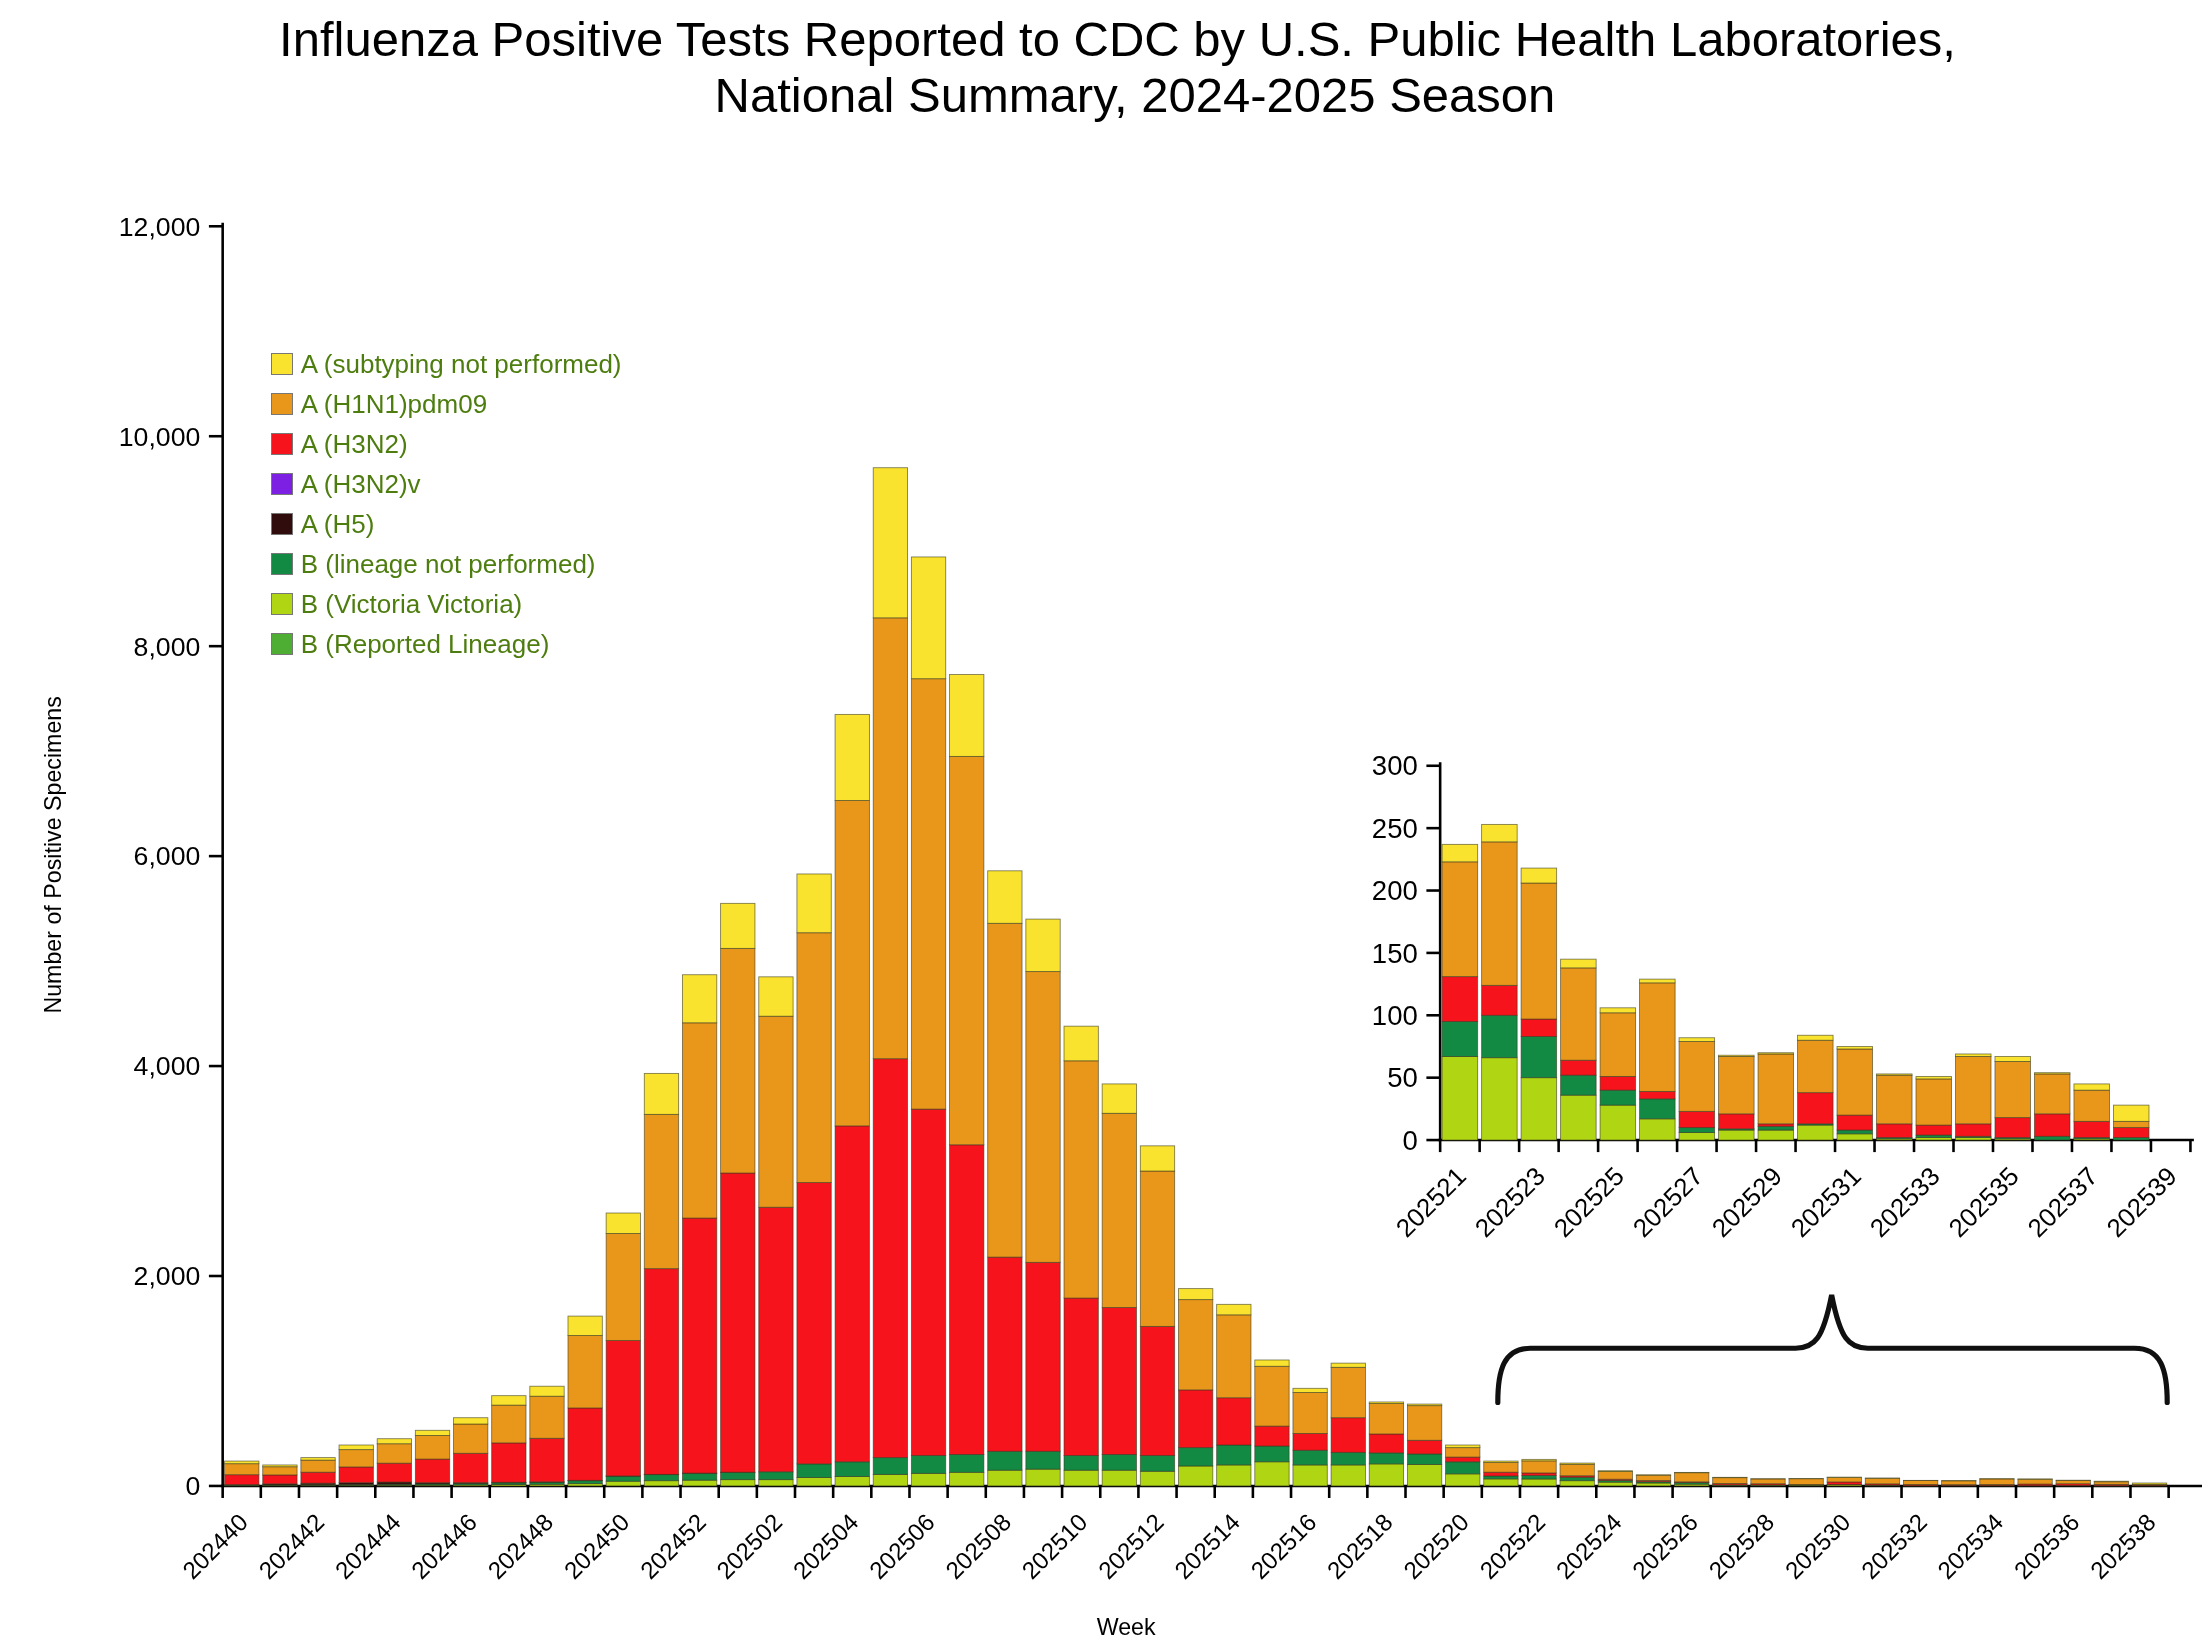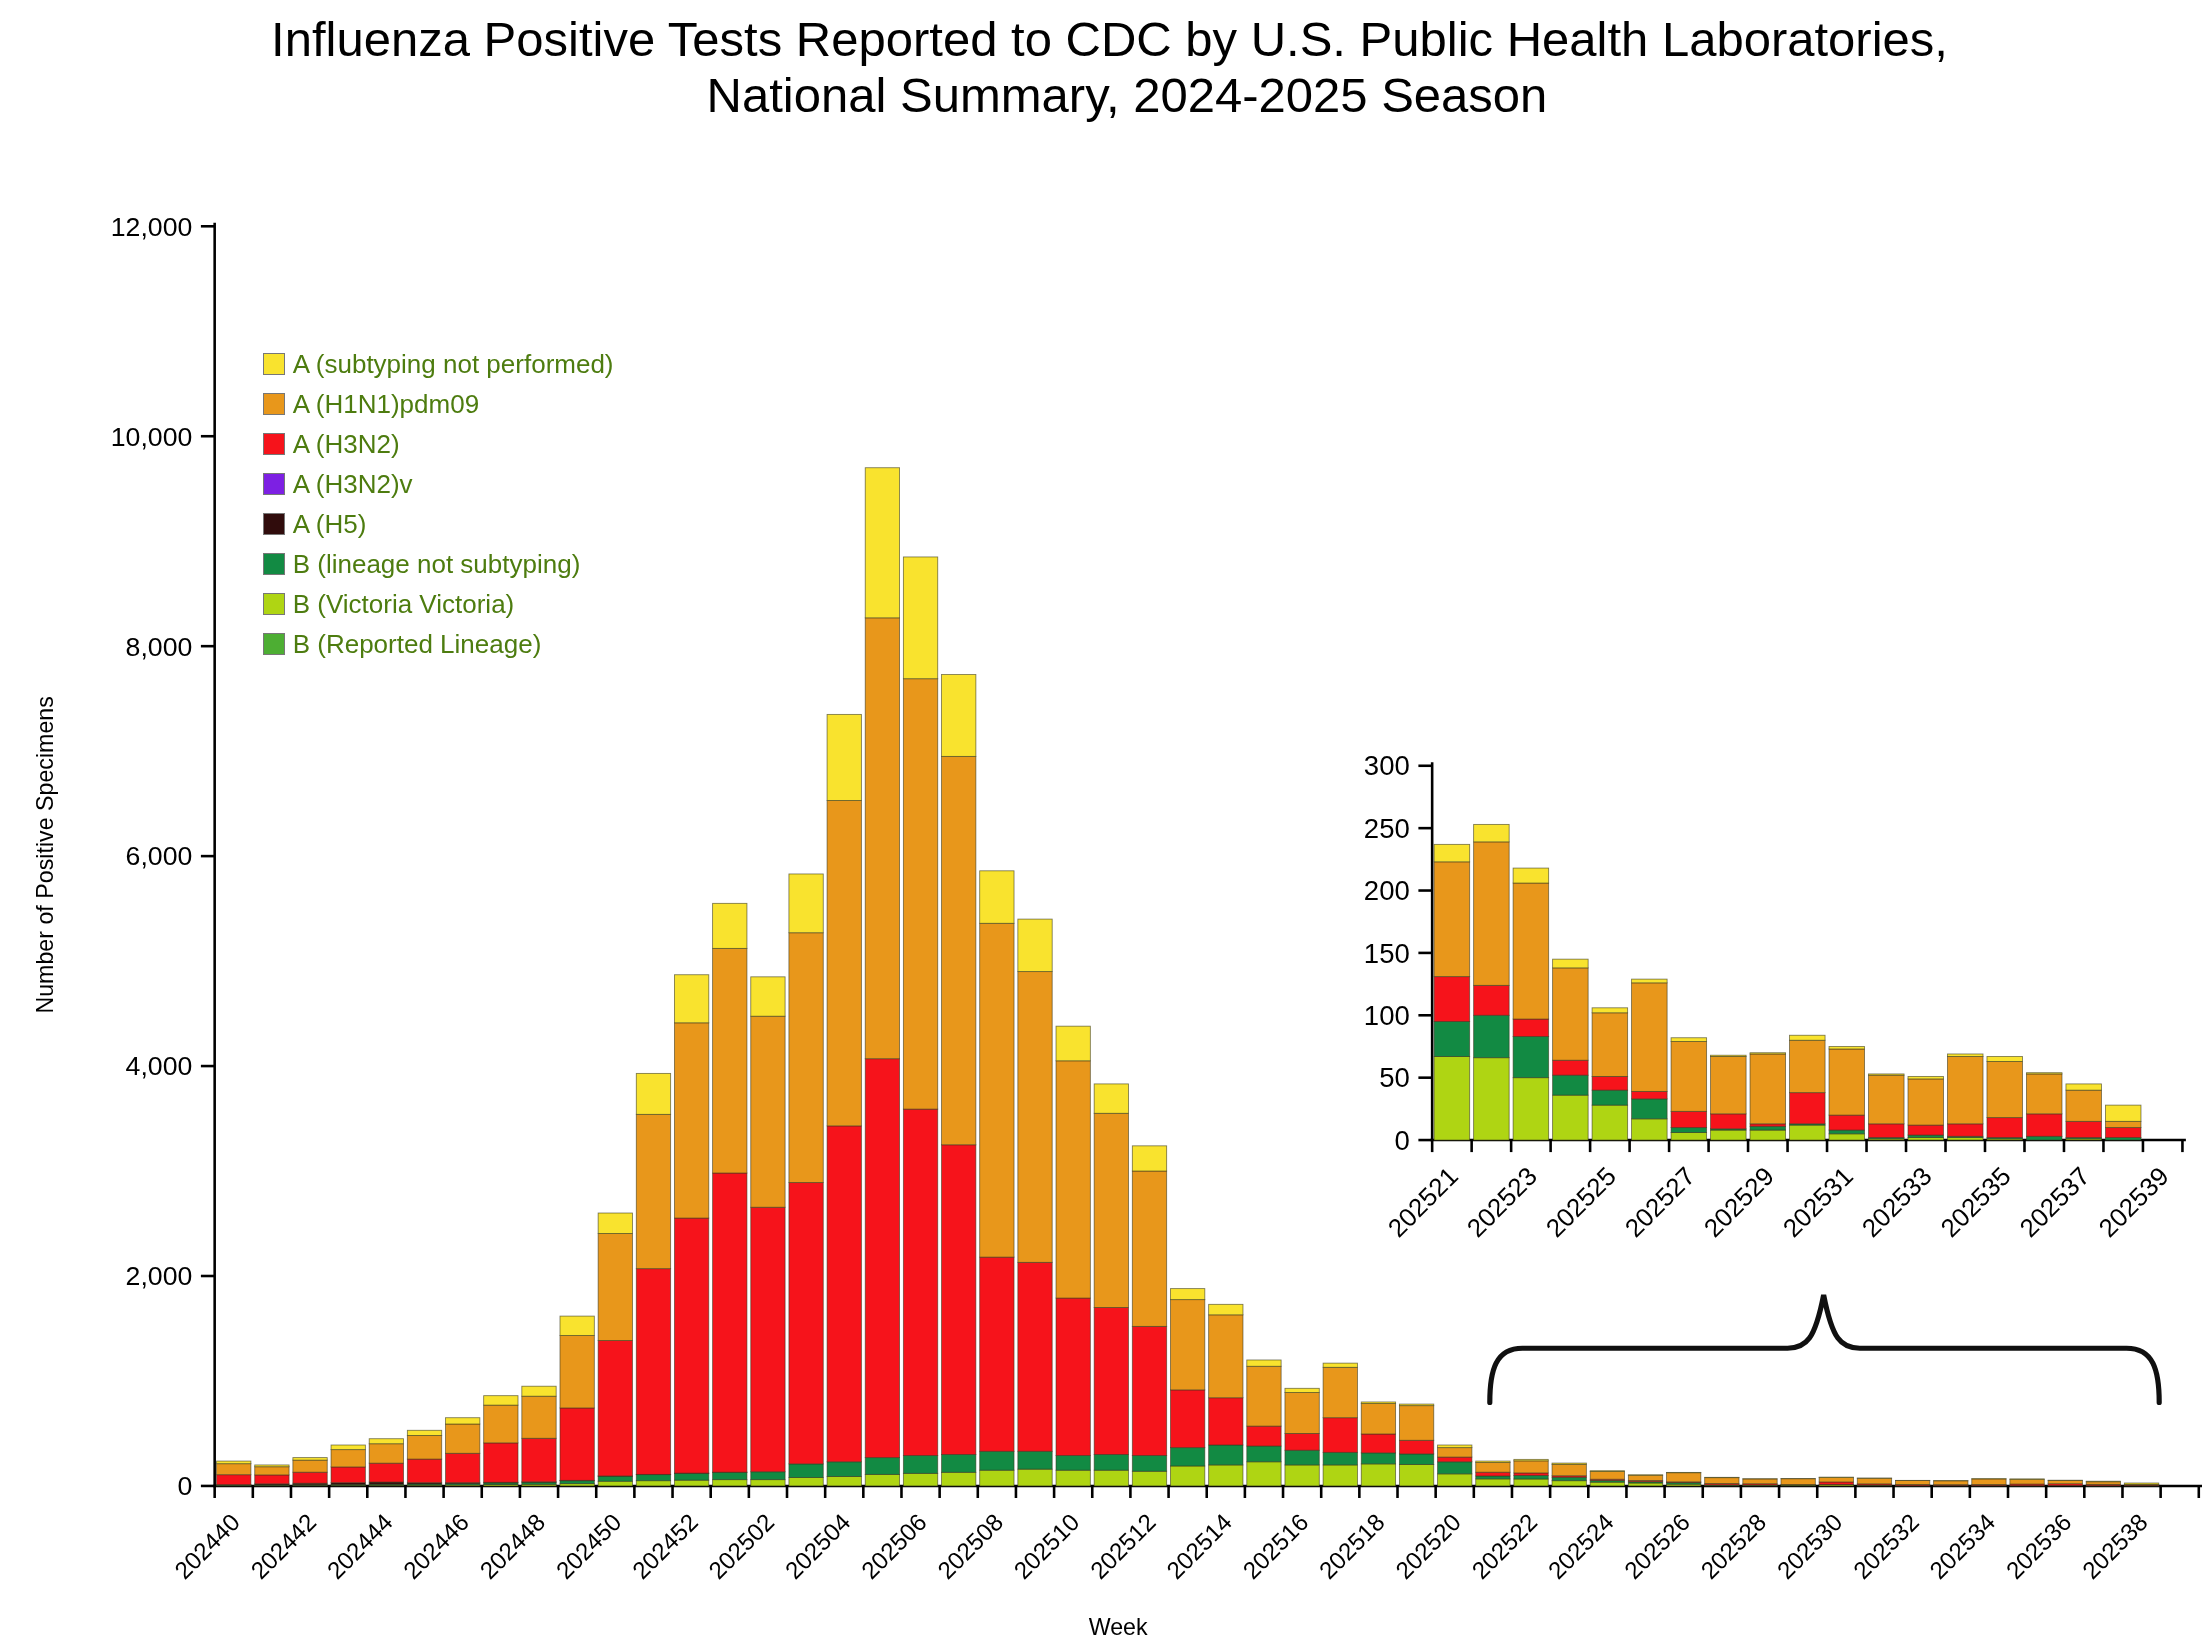--- a/index.html
+++ b/index.html
@@ -1,17 +1,17 @@
 <!DOCTYPE html>
 <html style="font-size:13.8px"><head>
 <meta charset="utf-8">
 <style>
   html,body{margin:0;padding:0;background:#fff;}
   body{width:2203px;height:1652px;overflow:hidden;font-family:"Liberation Sans","DejaVu Sans",sans-serif;position:relative;}
-  .stage{position:absolute;left:8px;top:0;width:1895px;height:1652px;}
+  .stage{position:absolute;left:16px;top:0;width:1895px;height:1652px;}
   .title{position:absolute;left:0;top:12px;width:2203px;text-align:center;color:#000;}
   .title .l1{font-size:49px;line-height:55px;}
   .title .l2{font-size:49px;line-height:55px;margin-top:1px;padding-left:35px;}
   svg.chart{position:absolute;left:0;top:0;}
   .legend{position:absolute;left:255px;top:344px;}
   .legend-item{display:flex;align-items:center;height:40px;}
   .swatch{width:20px;height:20px;border:0.9px solid #777;margin-right:7.7px;flex:0 0 auto;}
   .legend-label{font-size:26px;color:#4d7c0f;white-space:nowrap;}
   text{fill:#000;}
 </style>
@@ -547,21 +547,21 @@
     <div class="legend-item">
       <span class="swatch" style="background: rgb(125, 32, 227);"></span>
       <span class="legend-label">A (H3N2)v</span>
     </div>
     <div class="legend-item">
       <span class="swatch" style="background: rgb(48, 12, 12);"></span>
       <span class="legend-label">A (H5)</span>
     </div>
     <div class="legend-item">
       <span class="swatch" style="background: rgb(18, 138, 67);"></span>
-      <span class="legend-label">B (lineage not subtyping)</span>
+      <span class="legend-label">B (lineage not performed)</span>
     </div>
     <div class="legend-item">
       <span class="swatch" style="background: rgb(175, 213, 19);"></span>
       <span class="legend-label">B (Victoria Victoria)</span>
     </div>
     <div class="legend-item">
       <span class="swatch" style="background: rgb(77, 174, 51);"></span>
       <span class="legend-label">B (Reported Lineage)</span>
     </div>
   </div>

